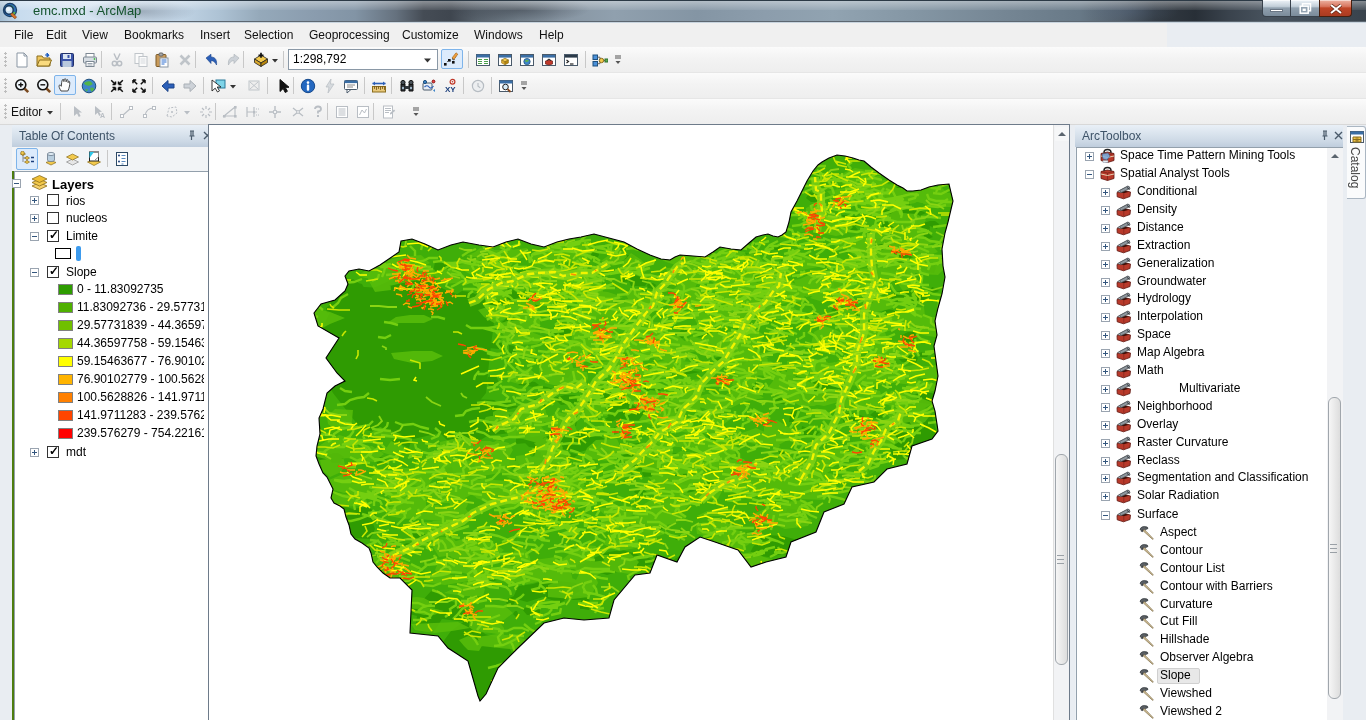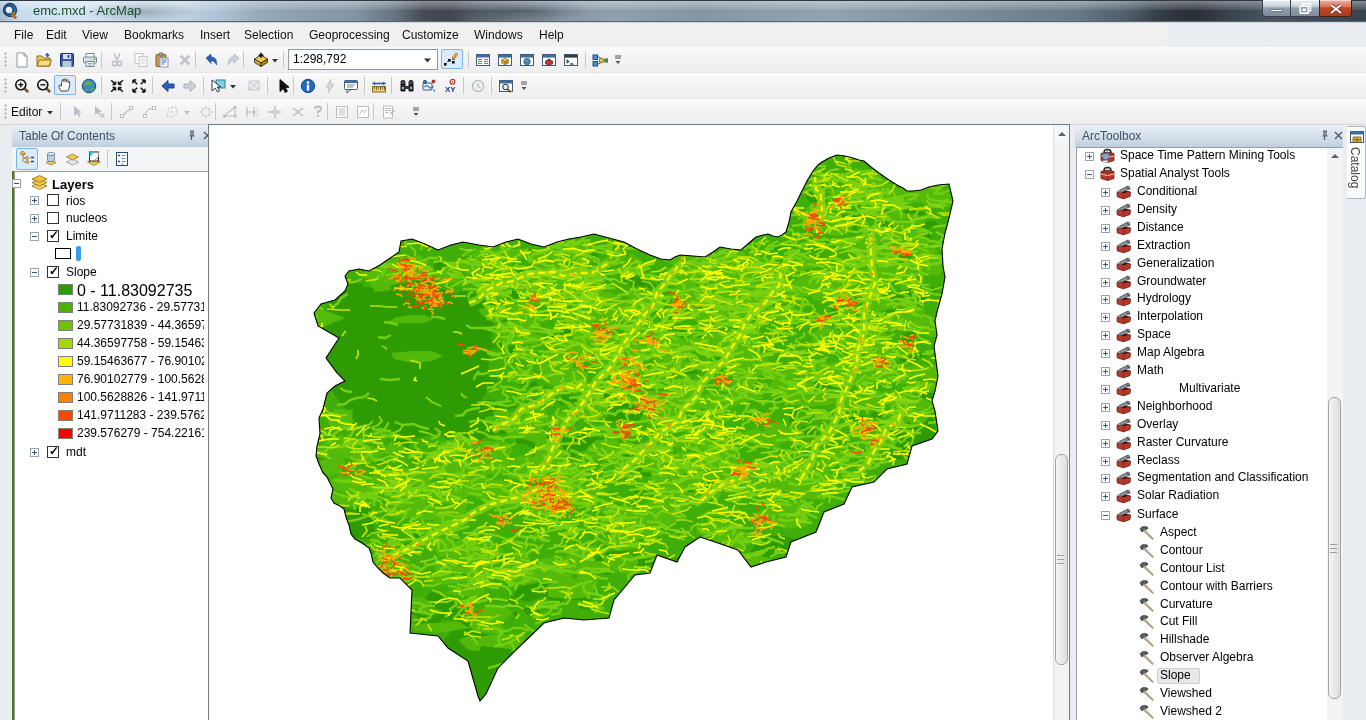--- a/index.html
+++ b/index.html
@@ -565,21 +565,21 @@
     <div class="trow" style="left:66px;top:211px">nucleos</div>
     <div class="exp" style="left:30px;top:232px"><b></b><i></i></div>
     <div class="cb chk" style="left:47px;top:230px"></div>
     <div class="trow" style="left:66px;top:229px">Limite</div>
     <div class="abs" style="left:55px;top:248px;width:16px;height:11px;background:#fff;border:1.5px solid #000"></div>
     <div class="abs" style="left:76px;top:246px;width:5px;height:15px;background:#3d9bee;border-radius:2px"></div>
     <div class="exp" style="left:30px;top:268px"><b></b><i></i></div>
     <div class="cb chk" style="left:47px;top:266px"></div>
     <div class="trow" style="left:66px;top:265px">Slope</div>
     <div class="sw" style="left:58px;top:284px;background:#2e9c00"></div>
-    <div class="trow" style="left:77px;top:282px;font-size:16px">0 - 11.83092735</div>
+    <div class="trow" style="left:77px;top:282px;font-size:12px">0 - 11.83092735</div>
     <div class="sw" style="left:58px;top:302px;background:#4fb000"></div>
     <div class="trow" style="left:77px;top:300px;font-size:12px">11.83092736 - 29.577318</div>
     <div class="sw" style="left:58px;top:320px;background:#70c000"></div>
     <div class="trow" style="left:77px;top:318px;font-size:12px">29.57731839 - 44.36597</div>
     <div class="sw" style="left:58px;top:338px;background:#a5d800"></div>
     <div class="trow" style="left:77px;top:336px;font-size:12px">44.36597758 - 59.154636</div>
     <div class="sw" style="left:58px;top:356px;background:#ffff00"></div>
     <div class="trow" style="left:77px;top:354px;font-size:12px">59.15463677 - 76.901027</div>
     <div class="sw" style="left:58px;top:374px;background:#ffb400"></div>
     <div class="trow" style="left:77px;top:372px;font-size:12px">76.90102779 - 100.56288</div>

